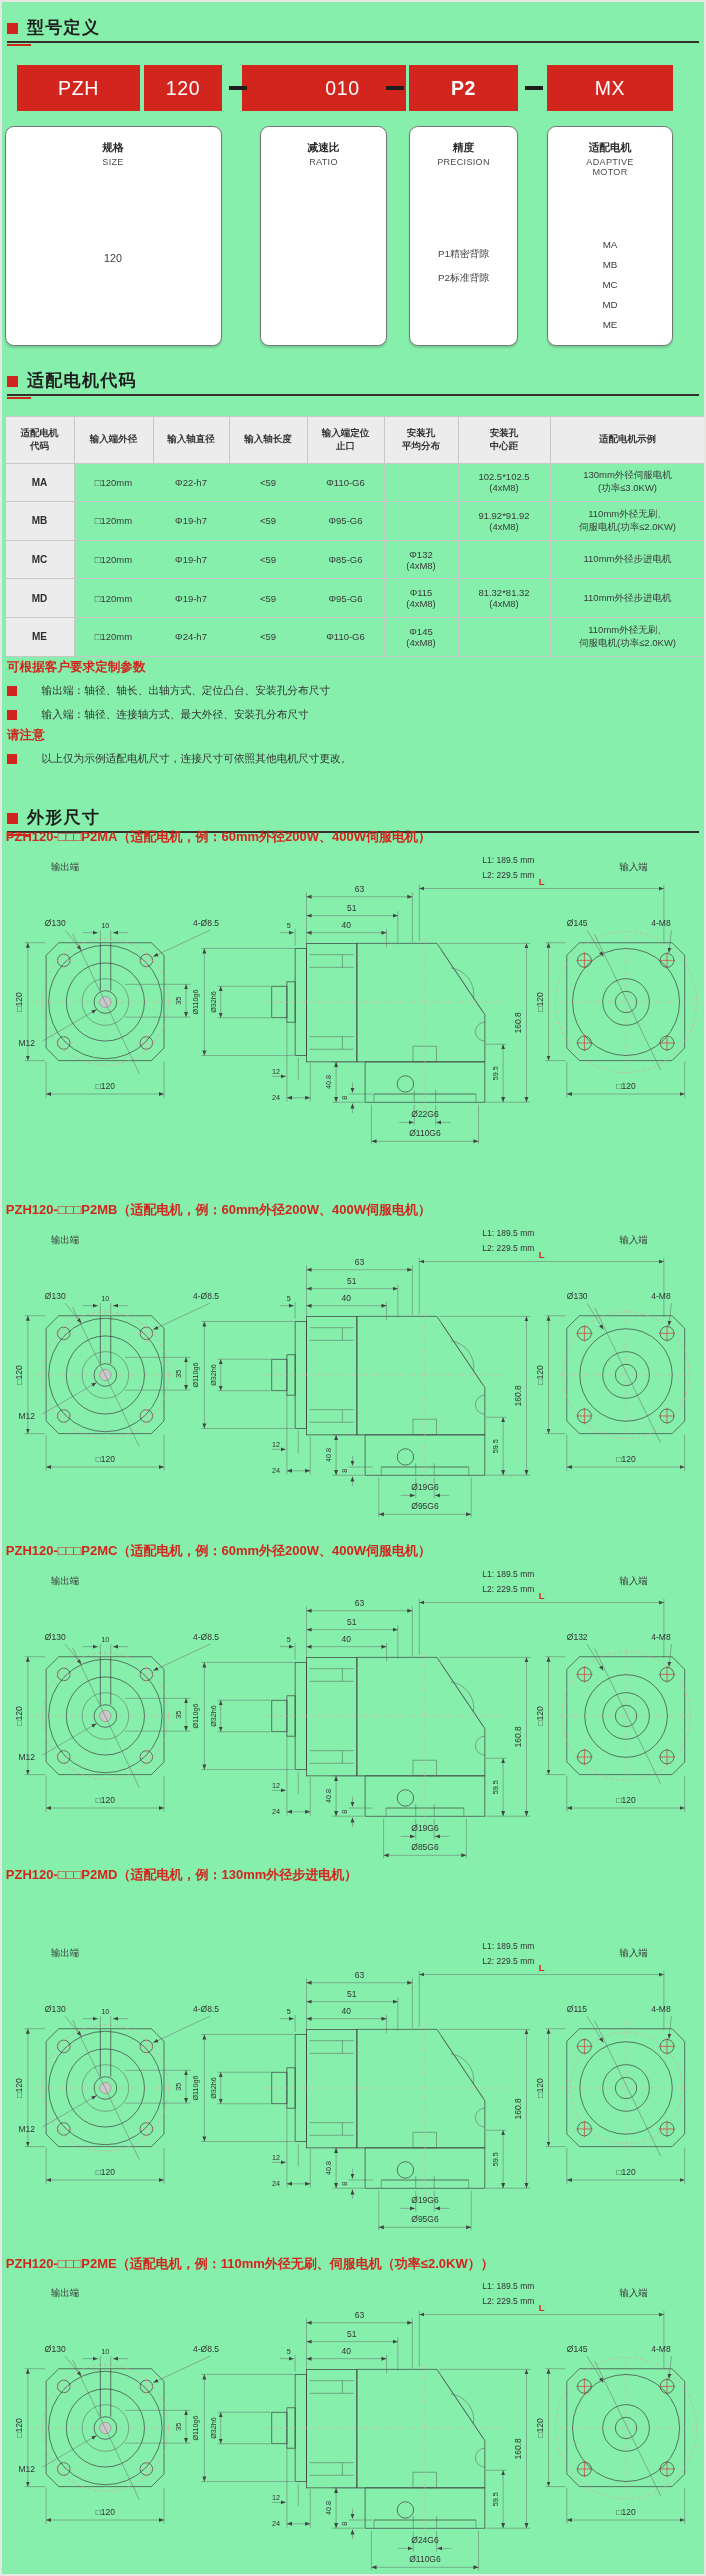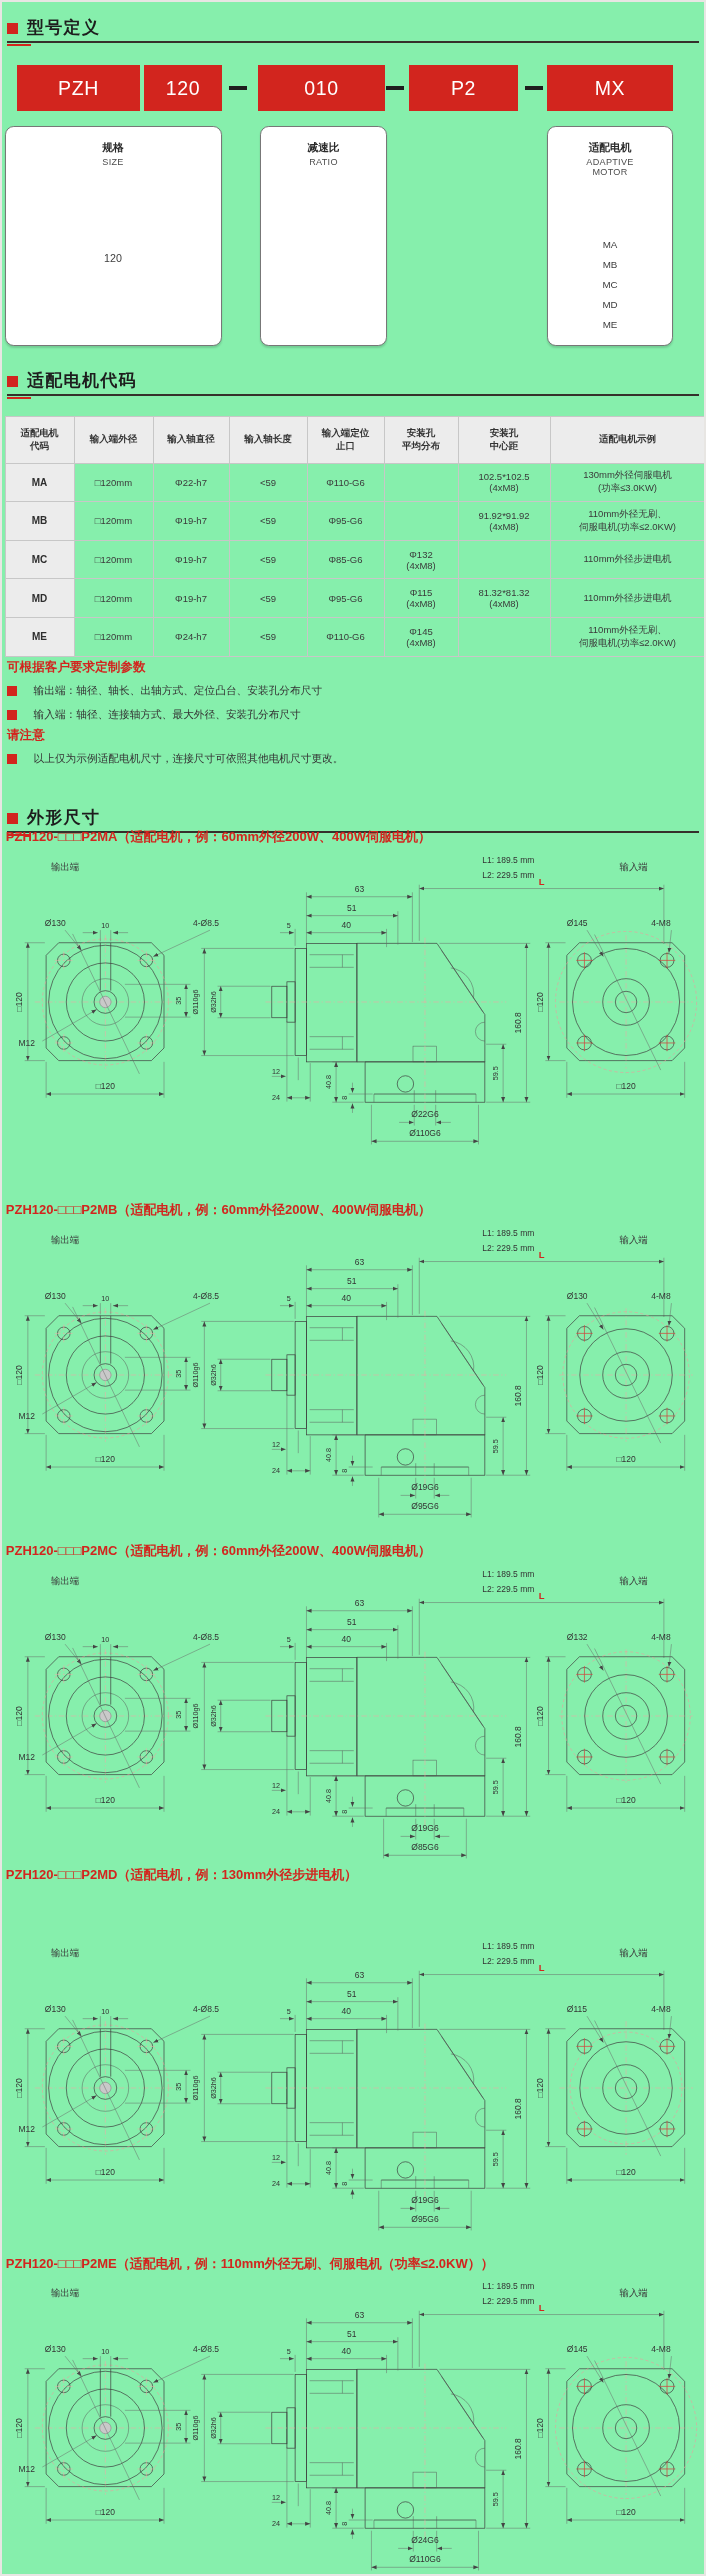--- a/index.html
+++ b/index.html
@@ -27,21 +27,21 @@
   .cbox-left{width:131px;position:relative;border-right:1px dashed #8a8a8a;}
   .cbox-right{flex:1;position:relative;}
   
   .mtable{position:absolute;top:414px;left:2.5px;width:701px;border-collapse:collapse;table-layout:fixed;}
   .mtable th,.mtable td{border:0.6px solid #c7c7c7;text-align:center;vertical-align:middle;white-space:pre-line;padding:1.3px;}
   .mtable th{background:#ececec;font-size:9.5px;font-weight:bold;color:#333;height:43px;}
   .mtable td{font-size:9.5px;color:#3a3a3a;height:35px;}
   .mtable td.rowhead{background:#ececec;font-weight:bold;font-size:10px;color:#2e2e2e;}
   
   .note-title{position:absolute;left:5px;font-size:12.6px;font-weight:bold;color:var(--red);}
-  .note-item{position:absolute;left:5px;display:flex;align-items:center;gap:17px;font-size:10.7px;color:#333;}
+  .note-item{position:absolute;left:5px;display:flex;align-items:center;gap:25px;font-size:10.7px;color:#333;}
   .note-sq{width:9.5px;height:9.5px;background:var(--red);flex:0 0 auto;}
   
   .d-title{position:absolute;left:3.8px;font-size:13px;font-weight:bold;color:var(--red);}
   .dsvg{position:absolute;left:0;width:706px;height:300px;}
   
   .ln{fill:none;stroke:#3d3d3d;stroke-width:1.1;}
   .thin{fill:none;stroke:#555;stroke-width:0.75;}
   .dim{fill:none;stroke:#666;stroke-width:0.75;}
   .cl{fill:none;stroke:#eeaaa6;stroke-width:0.9;stroke-dasharray:9 4 2 4;}
   .rc{fill:none;stroke:#e9a09c;stroke-width:1;stroke-dasharray:5 4;}
@@ -61,42 +61,50 @@
   <div class="sec-h" style="top:17.7px">
     <span class="sq"></span>
     <span class="sec-title">型号定义</span>
     <div class="rule"></div>
     <div class="rule-red"></div>
   </div>
 
   <div id="codeRow">
       <div class="code-box" style="left: 15px; width: 123px;">PZH</div>
       <div class="code-box" style="left: 142px; width: 78px;">120</div>
-      <div class="code-box" style="left: 256px; width: 127px;">010</div>
-      <div class="code-box" style="left: 407px; width: 109px;">P2</div>
+      <div class="code-box" style="left: 240px; width: 127px; padding-left: 37px;">010</div>
+      <div class="code-box" style="left: 407px; width: 109px; font-weight: bold;">P2</div>
       <div class="code-box" style="left: 545px; width: 126px;">MX</div>
       <div class="code-dash" style="left: 227px; width: 17.7px;"></div>
       <div class="code-dash" style="left: 384px; width: 17.7px;"></div>
       <div class="code-dash" style="left: 523px; width: 17.7px;"></div>
     </div>
 
   <div class="cbox" style="left:2.5px;width:217px">
     <div class="cbox-split">
       <div class="cbox-right">
         <div class="cbox-title">规格</div>
         <div class="cbox-sub">SIZE</div>
         <div class="cbox-body" id="body1" style="top:121px;line-height:21.4px;font-size:10.7px">
             <div>120</div>
           </div>
       </div>
     </div>
   </div>
   <div class="cbox" style="left:258px;width:127px">
     <div class="cbox-title">减速比</div>
     <div class="cbox-sub">RATIO</div>
+  </div>
+  <div class="cbox" style="left:407px;width:109px">
+    <div class="cbox-title">精度</div>
+    <div class="cbox-sub">PRECISION</div>
+    <div class="cbox-body" id="body3" style="top:115px;line-height:24px">
+        <div>P1精密背隙</div>
+        <div>P2标准背隙</div>
+      </div>
   </div>
   <div class="cbox" style="left:545px;width:126px">
     <div class="cbox-title">适配电机</div>
     <div class="cbox-sub">ADAPTIVE
 MOTOR</div>
     <div class="cbox-body" id="body4" style="top:108px;line-height:20px">
         <div>MA</div>
         <div>MB</div>
         <div>MC</div>
         <div>MD</div>

